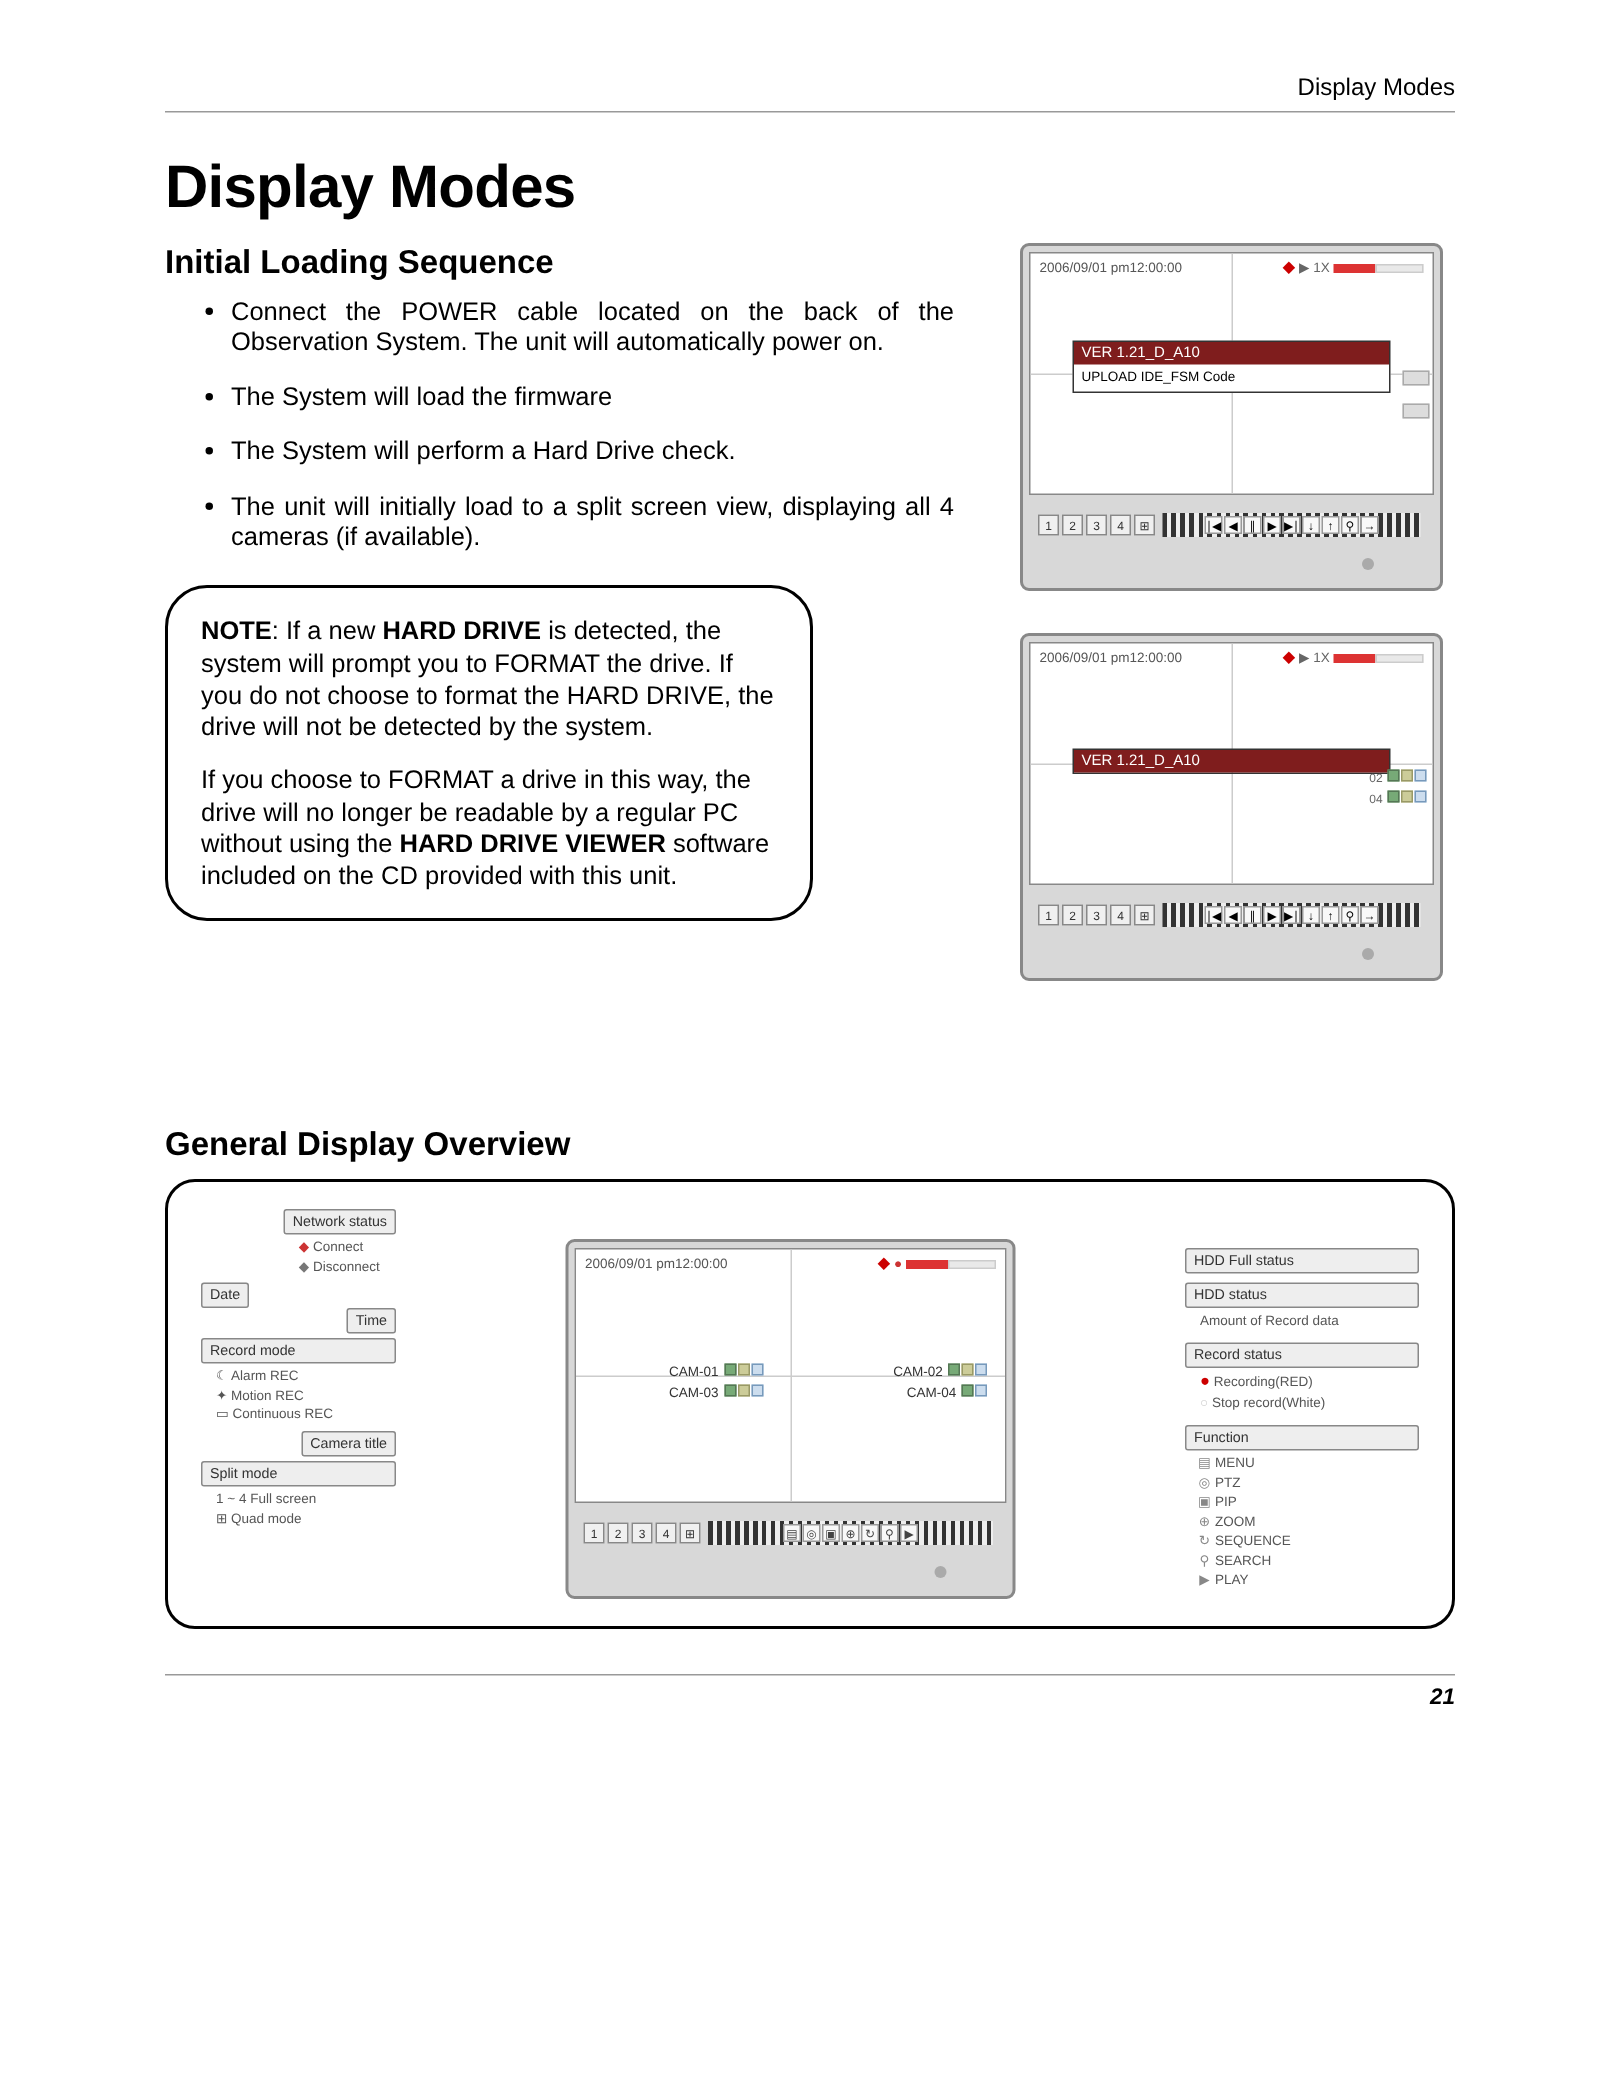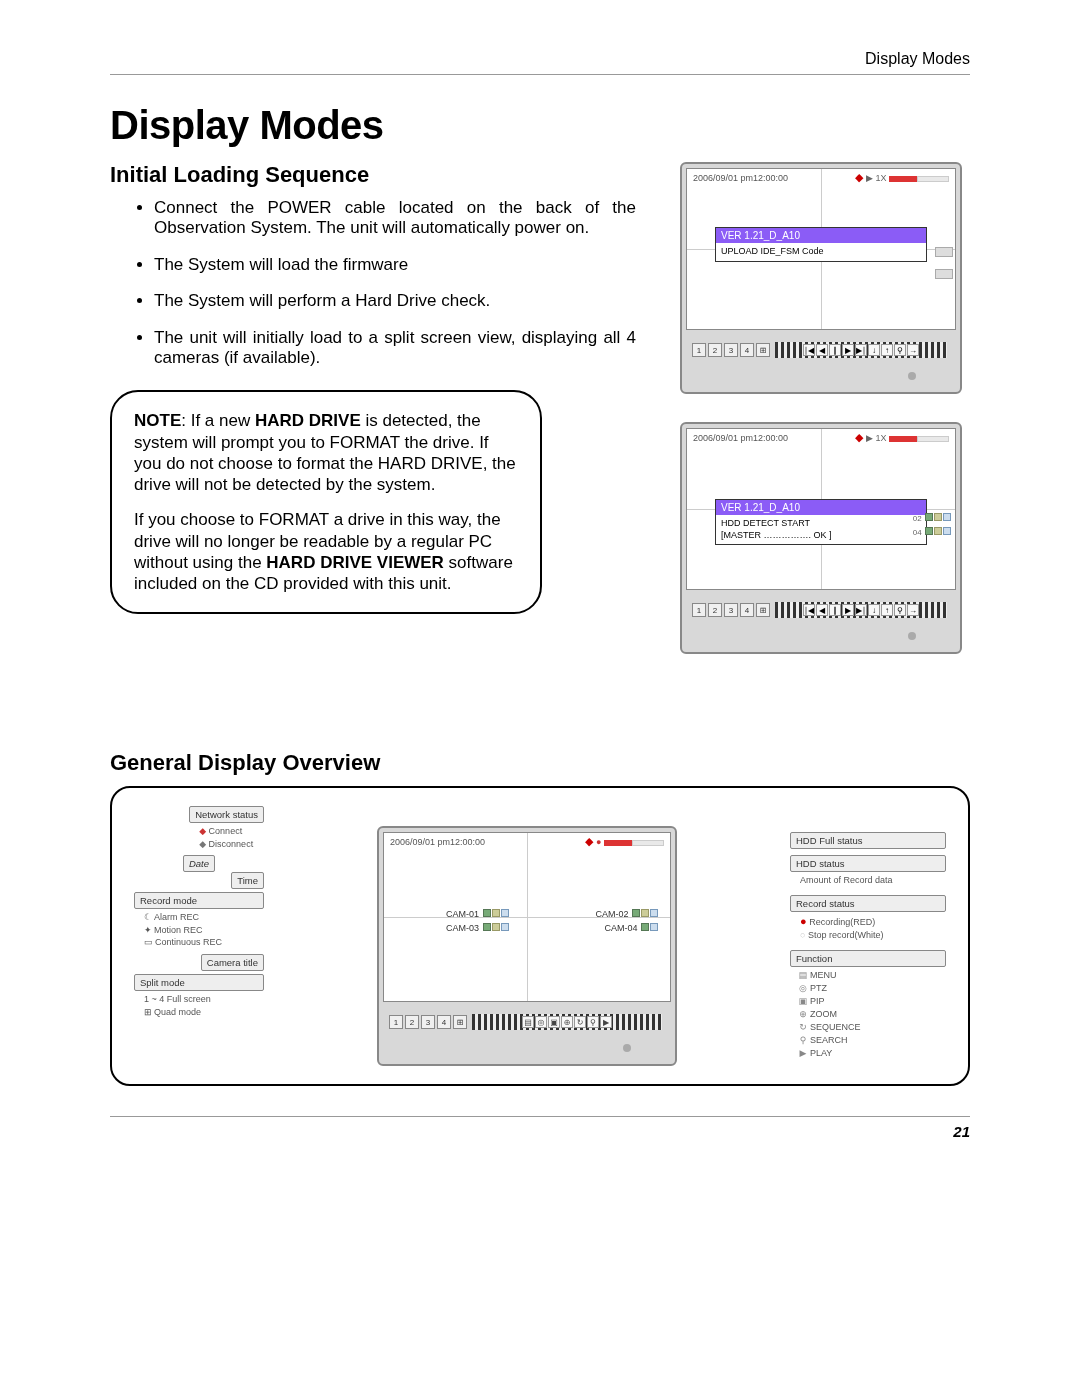--- a/index.html
+++ b/index.html
@@ -81,21 +81,21 @@
   .topright { position:absolute; top:2px; right:6px; font-size:9px; color:#666;}
   .redbar { display:inline-block; width:28px; height:6px; background:#d33; vertical-align:middle;}
   .whitish { display:inline-block; width:32px; height:6px; background:#e9e9e9; border:1px solid #ccc; vertical-align:middle;}
   .msgbox {
     position:absolute;
     left:28px; right:28px;
     border:1px solid #333;
     background:#fff;
     font-size:10px;
   }
-  .msgbox .hdr { background:#8b5cf6; color:#fff; padding:2px 5px; font-size:10px;}
+  .msgbox .hdr { background:#7f1d1d; color:#fff; padding:2px 5px; font-size:10px;}
   .msgbox .body { padding:3px 5px; font-size:9px; line-height:1.3;}
   .sidecap { position:absolute; right:2px; width:18px; height:10px; background:#ddd; border:1px solid #aaa;}
   .ctrlbar {
     margin-top:12px;
     display:flex;
     align-items:center;
     gap:2px;
     padding:0 6px;
     font-size:9px;
   }
@@ -228,24 +228,20 @@
     <div class="monitor">
       <div class="screen">
         <div class="cross-v"></div>
           <div class="cross-h"></div>
         <span class="timestamp">2006/09/01 pm12:00:00</span>
         <span class="topright">
           <span class="reddot">◆</span> ▶ <span>1X</span> <span class="redbar"></span><span class="whitish"></span>
         </span>
         <div class="msgbox" style="top:70px;">
           <div class="hdr">VER 1.21_D_A10</div>
-          <div class="body">
-            <div>HDD DETECT START</div>
-            <div>[MASTER ……………. OK ]</div>
-          </div>
         </div>
         <span style="position:absolute;right:4px;top:84px;font-size:8px;color:#666"><span>02</span> <span class="camico"></span><span class="camico camico2"></span><span class="camico camico3"></span></span>
         <span style="position:absolute;right:4px;top:98px;font-size:8px;color:#666"><span>04</span> <span class="camico"></span><span class="camico camico2"></span><span class="camico camico3"></span></span>
       </div>
       <div class="ctrlbar">
         <div class="btn">1</div>
         <div class="btn">2</div>
         <div class="btn">3</div>
         <div class="btn">4</div>
         <div class="btn">⊞</div>
@@ -274,21 +270,21 @@
     <div class="ov-layout">
 
       <div class="ov-col ov-left">
         <div style="align-self:flex-end;">
           <div class="labelbox">Network status</div>
           <div class="subitems">
             <div><span style="color:#c33">◆</span> <span>Connect</span></div>
             <div><span style="color:#777">◆</span> <span>Disconnect</span></div>
           </div>
         </div>
-        <div style="text-align:center;font-style:italic;"><span class="labelbox">Date</span></div>
+        <div style="text-align:left;"><span class="labelbox">Date</span></div>
         <div style="text-align:right;"><span class="labelbox">Time</span></div>
         <div>
           <div class="labelbox">Record mode</div>
           <div class="subitems">
             <div>☾ <span>Alarm REC</span></div>
             <div>✦ <span>Motion REC</span></div>
             <div>▭ <span>Continuous REC</span></div>
           </div>
         </div>
         <div style="text-align:right;"><span class="labelbox">Camera title</span></div>

